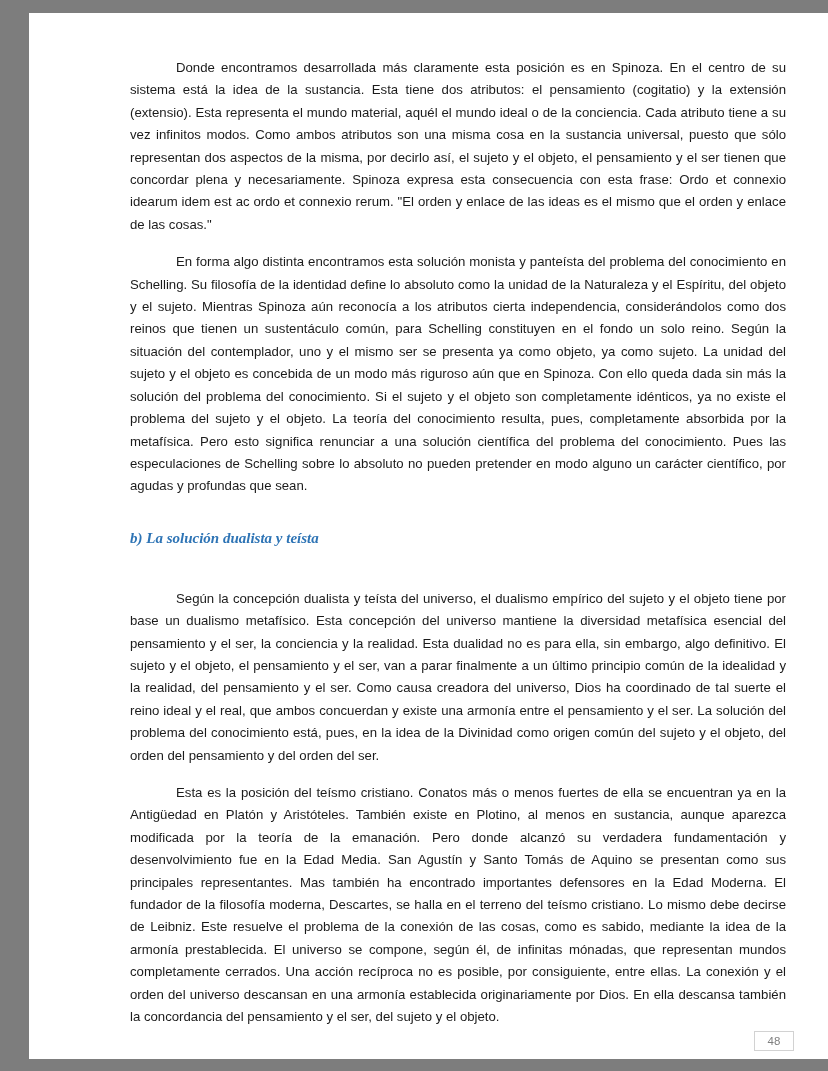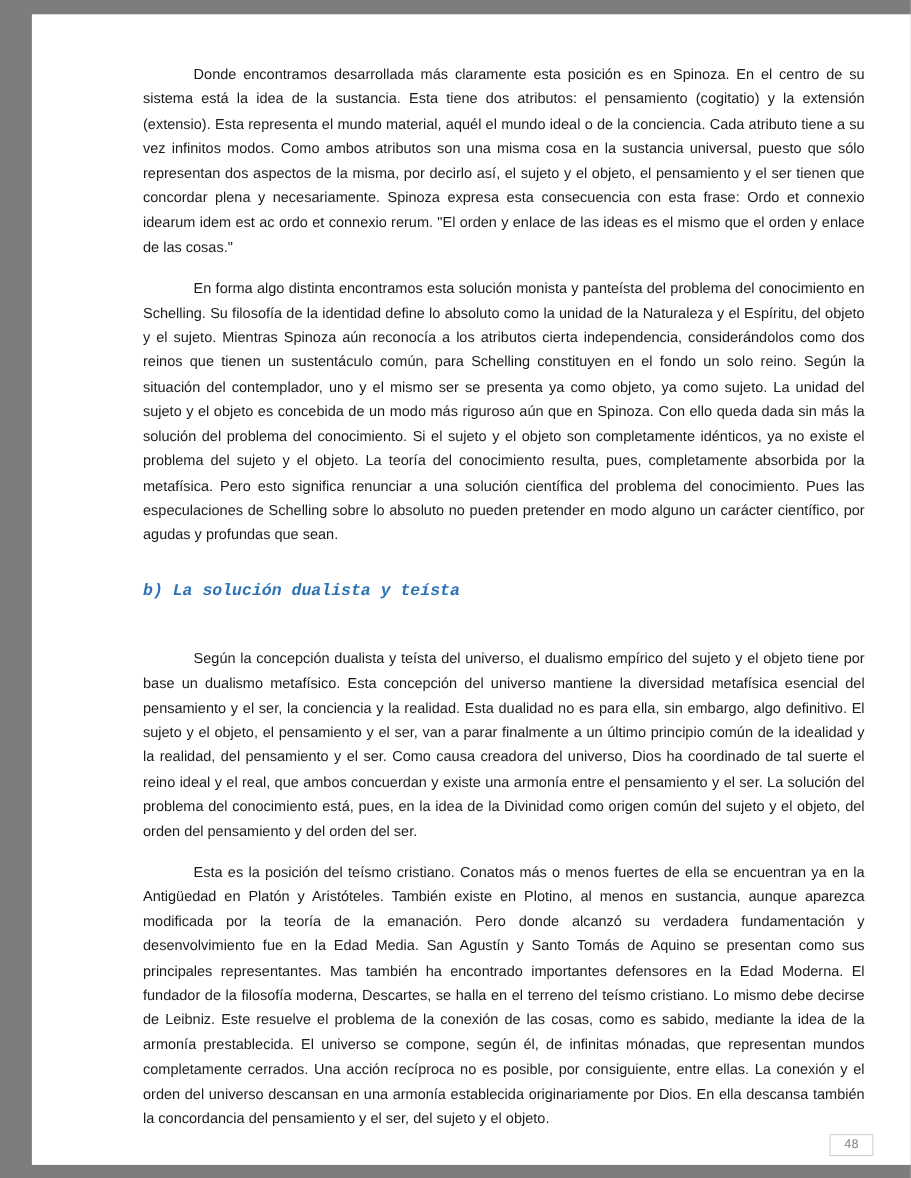--- a/index.html
+++ b/index.html
@@ -26,21 +26,21 @@
     color: #1b1b1b;
     font-size: 13.2px;
     line-height: 22.4px;
     text-align: justify;
   }
   .para {
     text-indent: 46px;
     margin-bottom: 15px;
   }
   .heading {
-    font-family: Liberation Mono, monospace;
+    font-family: Liberation Serif, serif;
     font-style: italic;
     font-weight: bold;
     color: #2e74b5;
     font-size: 15px;
     line-height: 20px;
     text-align: left;
     text-indent: 0;
     margin: 30px 0 40px 0;
   }
   .page-number-box {

